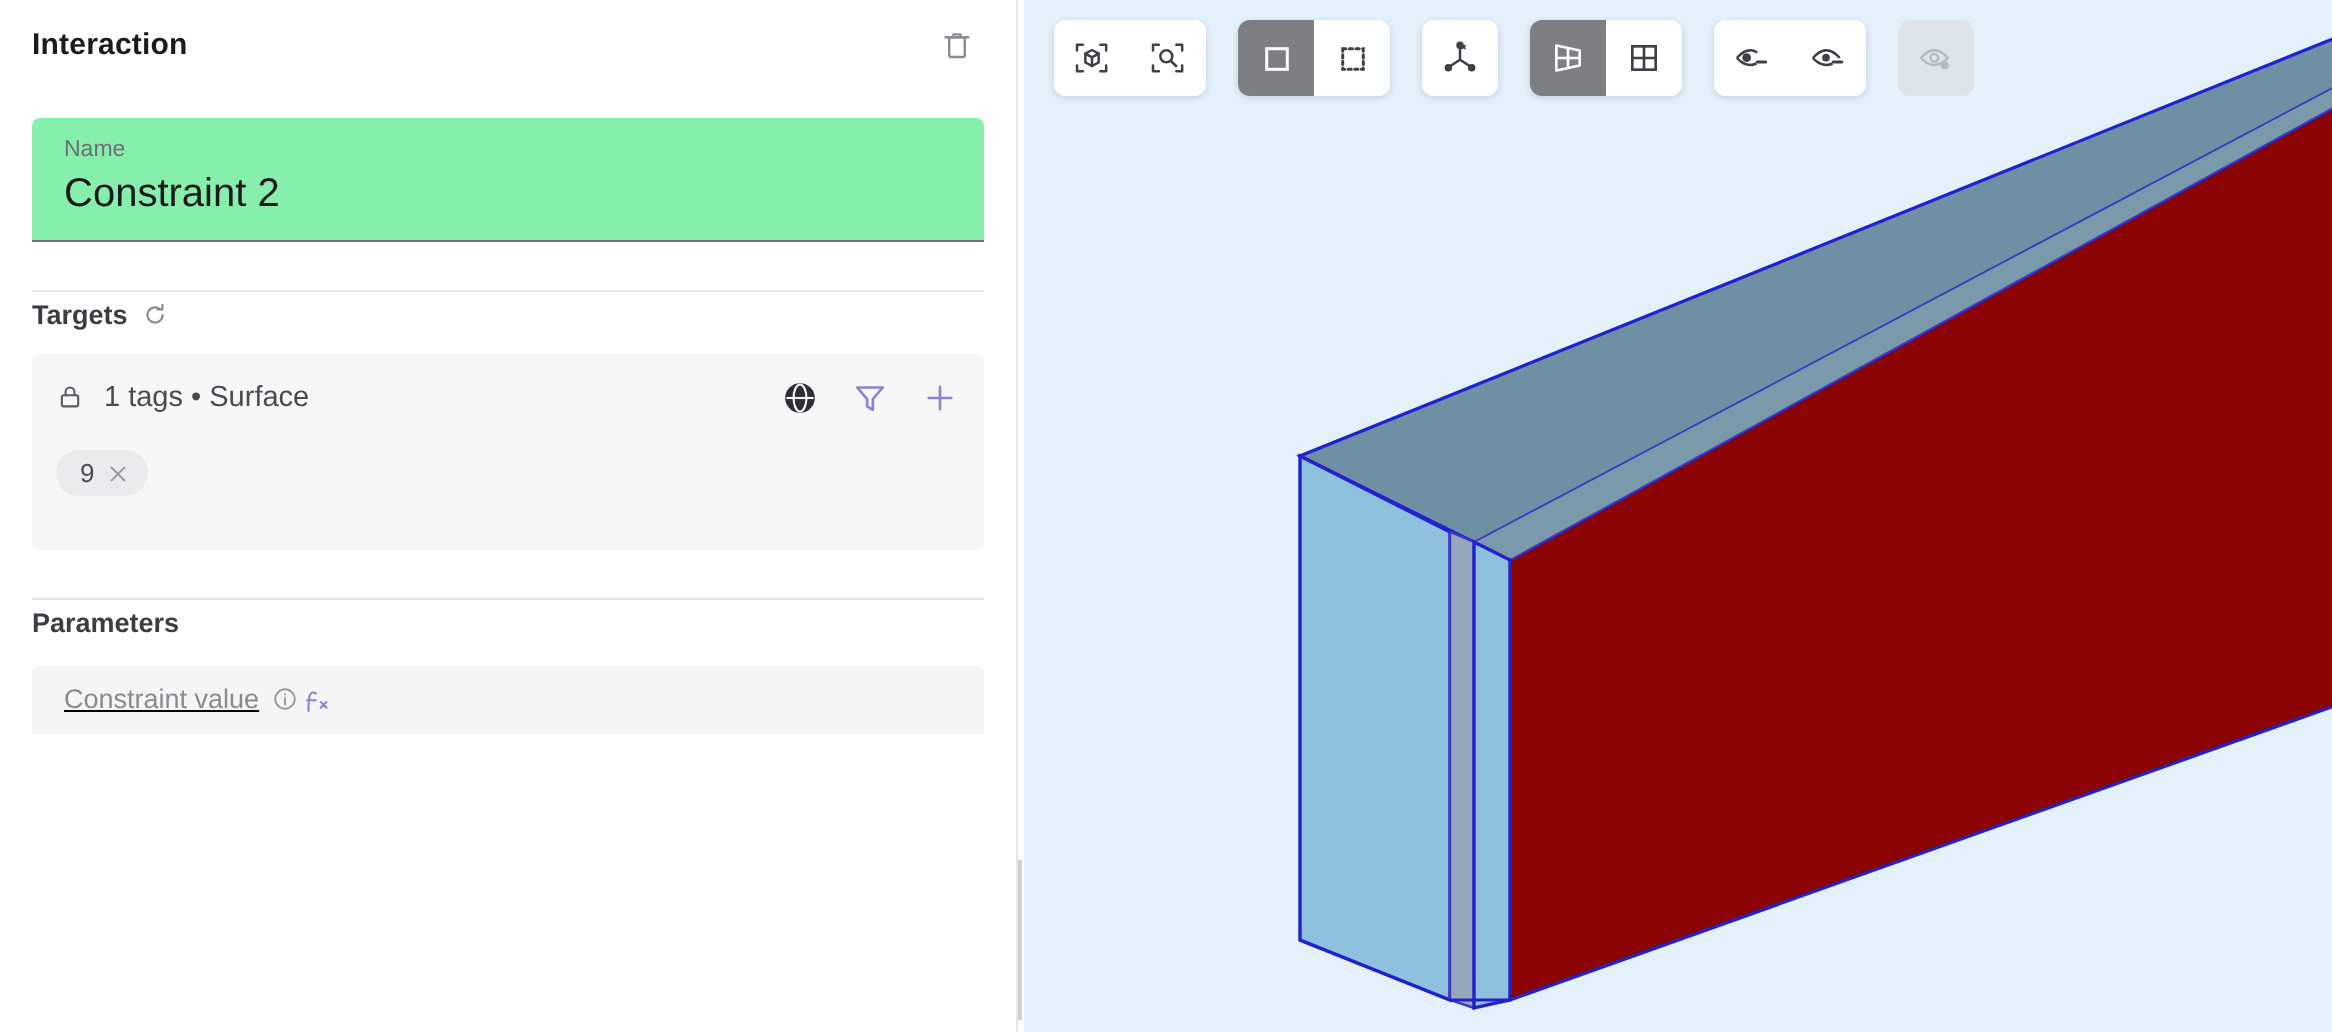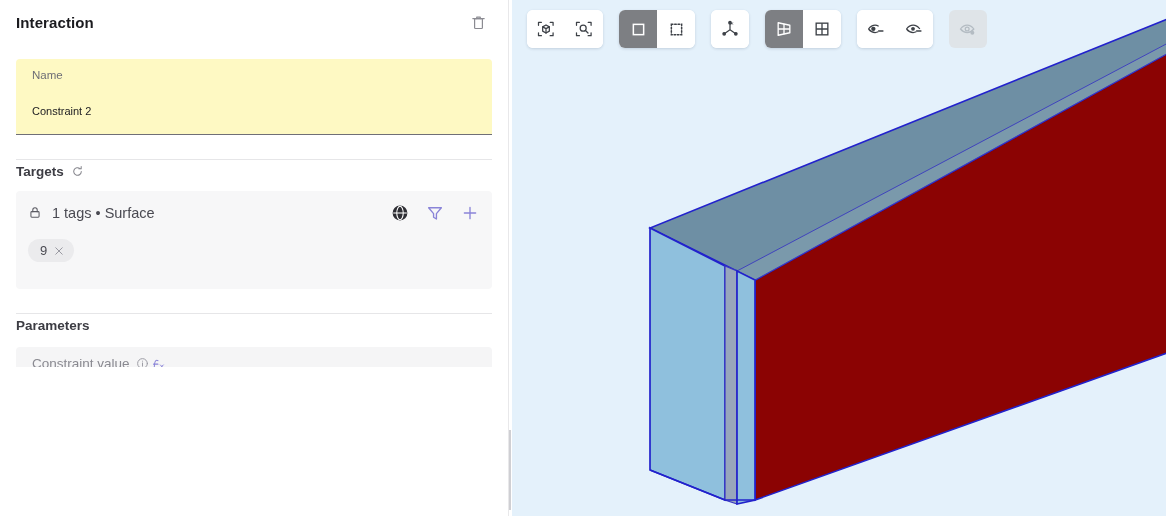--- a/index.html
+++ b/index.html
@@ -30,28 +30,28 @@
   }
   .icon-btn {
     width: 28px; height: 28px;
     display: flex; align-items: center; justify-content: center;
     border-radius: 4px; cursor: pointer; color: #8b8b92;
   }
 
   
   .field {
     margin: 15px 16px 0 16px;
-    background: #fef9c3;
+    background: #86efac;
     border-bottom: 1.5px solid #6f6f77;
     border-radius: 4px 4px 0 0;
     padding: 8px 16px 10px 16px;
     position: relative;
   }
   .field-label { font-size: 11.5px; color: #6e6e76; line-height: 16px; }
-  .field-value { font-size: 11px; color: #1b1b1f; line-height: 26px; margin-top: 15px; }
+  .field-value { font-size: 20px; color: #1b1b1f; line-height: 26px; margin-top: 1px; }
 
   
   .check-row {
     display: flex; align-items: center; gap: 10px;
     margin: 20px 16px 0 16px; cursor: pointer;
   }
   .checkbox {
     width: 19px; height: 19px; border-radius: 3px;
     background: #1f1f23; display: flex; align-items: center; justify-content: center;
     flex: none;

